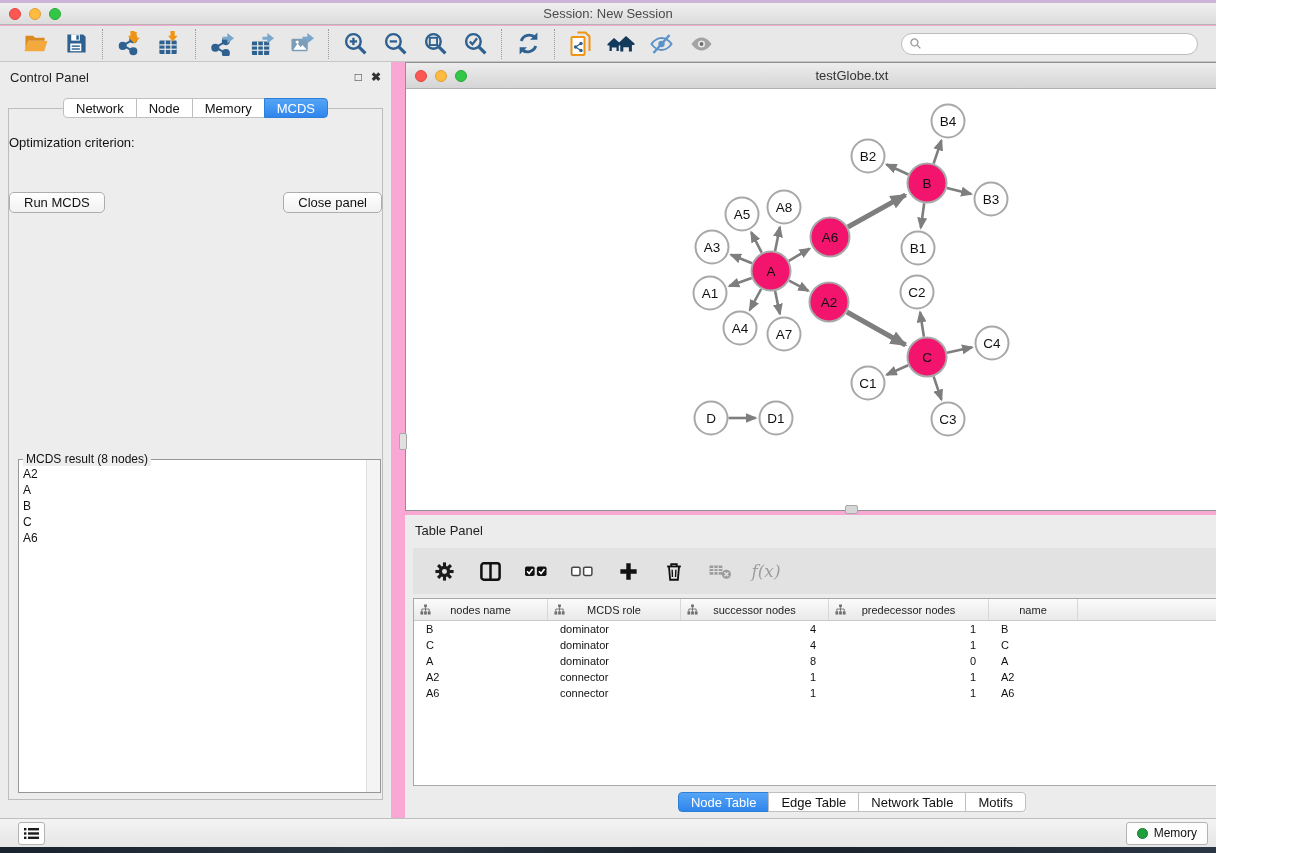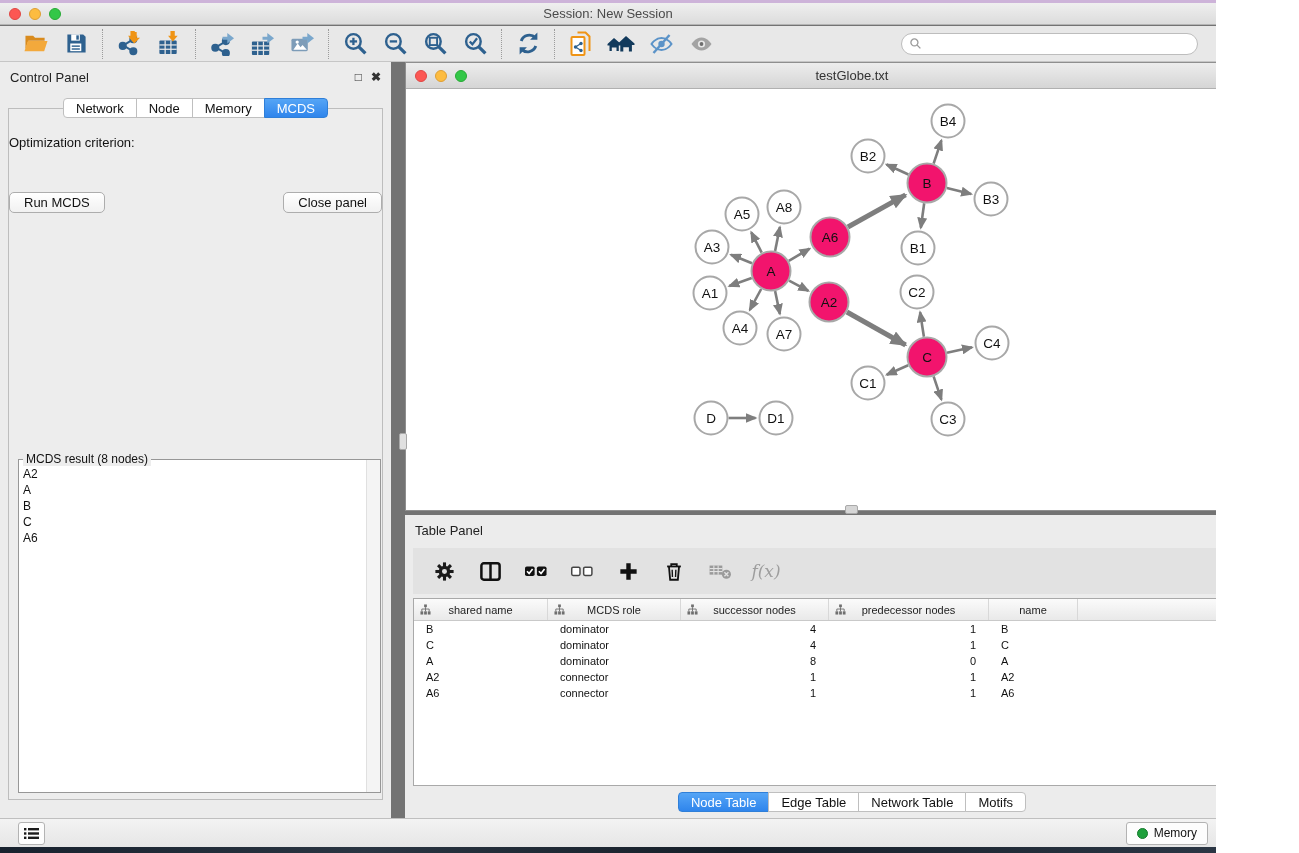--- a/index.html
+++ b/index.html
@@ -1,18 +1,18 @@
 <!DOCTYPE html>
 <html><head>
 <meta charset="utf-8">
 <style>
   * { margin:0; padding:0; box-sizing:border-box; }
   html,body { width:1299px; height:853px; }
   body { font-family:"Liberation Sans", sans-serif; overflow:hidden; }
-  #screen { position:relative; width:1216px; height:853px; background:#737373; overflow:hidden; }
+  #screen { position:relative; width:1216px; height:853px; background:#f9a8d4; overflow:hidden; }
 
   
   #deskline { position:absolute; top:0; left:0; width:100%; height:3px; background:#cdb3d9; }
   #titlebar { position:absolute; top:3px; left:0; width:100%; height:22px;
     background:linear-gradient(#efefef,#dcdcdc); border-bottom:1px solid #b4b4b4;
     display:flex; align-items:center; }
   .lights { display:flex; gap:8px; margin-left:9px; }
   .light { width:12px; height:12px; border-radius:50%; display:inline-block; }
   .light.red { background:#fc5753; border:1px solid #df4744; }
   .light.yellow { background:#fdbc40; border:1px solid #de9f34; }
@@ -540,21 +540,21 @@
     <div id="tp-table">
       <div id="tp-header">
           <div class="th" style="width: 134px;">
             <svg class="shared-icon" width="11" height="11" viewBox="0 0 12 12">
               <rect x="4.5" y="0.5" width="3" height="3" fill="#6f6f6f"></rect>
               <path d="M6 3.5v2M2 5.5h8M2 5.5V8M10 5.5V8M6 5.5V8" stroke="#6f6f6f" fill="none"></path>
               <rect x="0.5" y="8" width="3" height="3.5" fill="#6f6f6f"></rect>
               <rect x="4.5" y="8" width="3" height="3.5" fill="#6f6f6f"></rect>
               <rect x="8.5" y="8" width="3" height="3.5" fill="#6f6f6f"></rect>
             </svg>
-            <span>shared name</span>
+            <span>nodes name</span>
           </div>
           <div class="th" style="width: 133px;">
             <svg class="shared-icon" width="11" height="11" viewBox="0 0 12 12">
               <rect x="4.5" y="0.5" width="3" height="3" fill="#6f6f6f"></rect>
               <path d="M6 3.5v2M2 5.5h8M2 5.5V8M10 5.5V8M6 5.5V8" stroke="#6f6f6f" fill="none"></path>
               <rect x="0.5" y="8" width="3" height="3.5" fill="#6f6f6f"></rect>
               <rect x="4.5" y="8" width="3" height="3.5" fill="#6f6f6f"></rect>
               <rect x="8.5" y="8" width="3" height="3.5" fill="#6f6f6f"></rect>
             </svg>
             <span>MCDS role</span>

